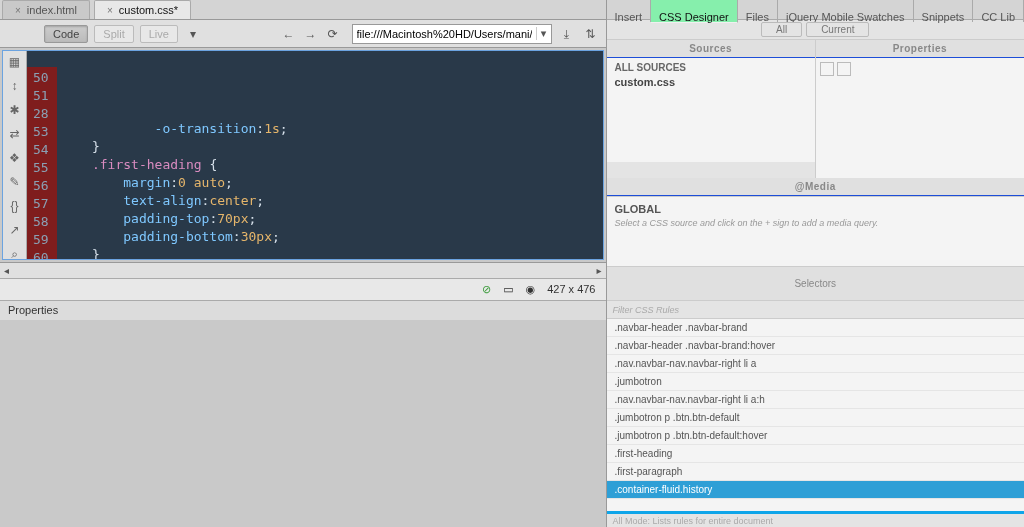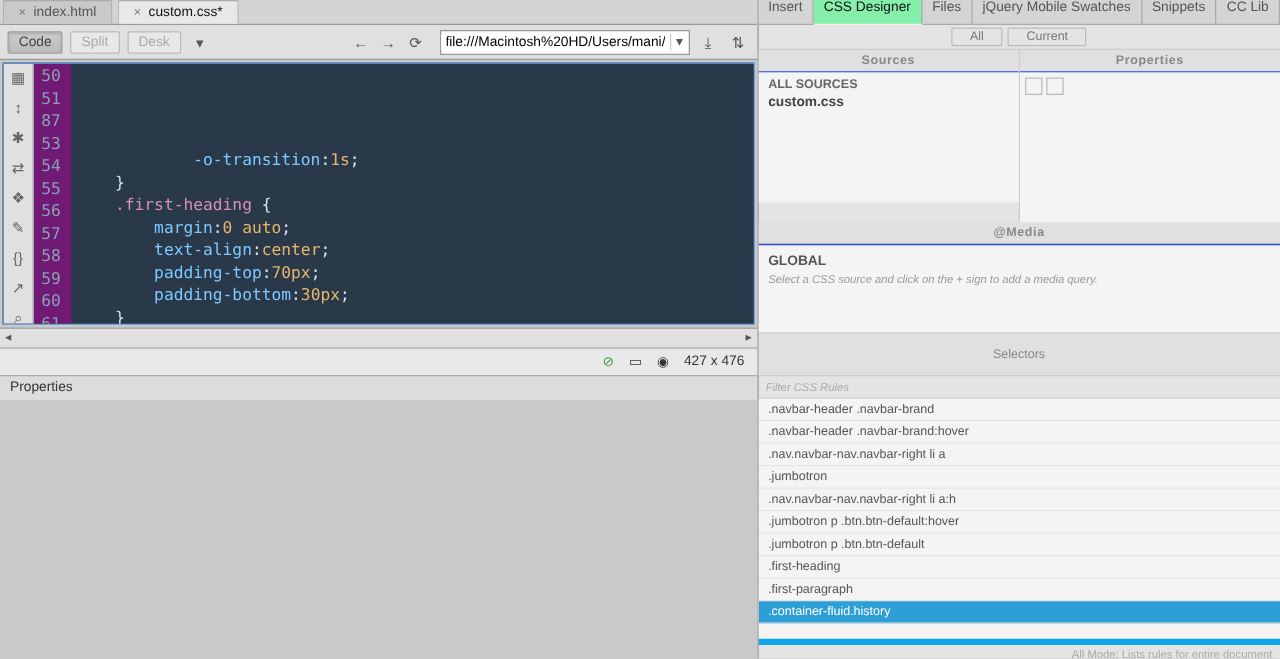--- a/index.html
+++ b/index.html
@@ -15,47 +15,47 @@
   }
   
   .left-pane { width: 712px; height: 527px; display: flex; flex-direction: column; }
   .tab-bar { height: 20px; background: #d4d4d4; display: flex; align-items: flex-end; border-bottom: 1px solid #999; }
   .tab { padding: 3px 12px; font-size: 11px; border-right: 1px solid #aaa; border-top: 1px solid #aaa; border-left: 1px solid #aaa; display:flex; align-items:center; gap:6px; margin-right:2px; margin-left:2px; border-radius:2px 2px 0 0;}
   .tab.inactive { background: #c9c9c9; color:#555;}
   .tab.active { background: #e8e8e8; color:#111; }
   .tab .x { font-size:10px; color:#777;}
   .toolbar { height: 28px; background: #e0e0e0; border-bottom:1px solid #999; display:flex; align-items:center; padding:0 6px; gap:6px;}
   .btn { border:1px solid #999; background:linear-gradient(#f5f5f5,#ddd); padding:2px 8px; font-size:11px; border-radius:2px; color:#444;}
-  .btn.active { background:linear-gradient(#ccc,#bbb); box-shadow:inset 0 1px 2px rgba(0,0,0,.2);}
+  .btn.active { background:linear-gradient(#ccc,#bbb); box-shadow:inset 0 1px 2px rgba(0,0,0,.2);margin-left:38px;}
   .btn.disabled { color:#aaa; border-color:#bbb; background:#e8e8e8;}
   .tb-spacer { flex:1; }
   .nav-arrows { display:flex; gap:4px; margin-right:4px;}
   .nav-arrows span, .tb-icon { width:18px; height:18px; display:flex; align-items:center; justify-content:center; font-size:12px; color:#555;}
   .addr { flex:0 0 200px; height:20px; border:1px solid #999; background:#fff; display:flex; align-items:center;}
   .addr input { border:0; width:100%; font-size:11px; padding:0 4px; outline:none;}
   .addr .dd { width:16px; text-align:center; border-left:1px solid #ccc; color:#555;}
   .gutter-icons { width:24px; background:#e0e0e0; display:flex; flex-direction:column; align-items:center; padding-top:4px; gap:10px; border-right:1px solid #aaa;}
   .gutter-icons span { font-size:12px; color:#666;}
   .code-wrap { flex:1; display:flex; border:1px solid #6ba3e0; margin:2px; background:#293949; overflow:hidden; min-height:0;}
   .code-area { flex:1; display:flex; overflow:hidden; font-family: Consolas, Menlo, monospace; font-size:13px; line-height:18px;}
-  .linenos { background:#701a75; color:#8aa0b3; text-align:right; padding:2px 8px 2px 6px; user-select:none;}
+  .linenos { background:#7f1d1d; color:#8aa0b3; text-align:right; padding:2px 8px 2px 6px; user-select:none;margin-top:16px;}
   .linenos .ln { height:18px; }
   .code { color:#d6e0ea; padding:2px 4px; white-space:pre; position:relative; flex:1;margin-top:13px;}
   .tok-sel { color:#d98cc0; }
   .tok-prop { color:#7fc8ff; }
   .tok-val { color:#e6b66b; }
   .tok-punc { color:#d6e0ea; }
   .hscroll { height:16px; background:#e0e0e0; border-top:1px solid #999; display:flex; align-items:center; justify-content:space-between; padding:0 4px; font-size:10px; color:#555;}
   .status-bar { height:22px; background:#e8e8e8; border-top:1px solid #aaa; display:flex; align-items:center; justify-content:flex-end; gap:12px; padding:0 10px; font-size:11px; color:#333;}
   .prop-panel { height:20px; background:#dcdcdc; border-top:1px solid #aaa; padding:3px 8px; font-size:11px; color:#333; text-align:left;}
   .bottom-filler { flex:1; background:#c9c9c9;}
   
   .right-pane { flex:1; height:527px; background:#e4e4e4; border-left:1px solid #999; display:flex; flex-direction:column; font-size:11px;}
   .right-tabs { height:20px; background:#d4d4d4; display:flex; border-bottom:1px solid #aaa;}
-  .rt { padding:0 8px; border-right:1px solid #aaa; font-size:11px; color:#555; white-space:nowrap;}
+  .rt { padding:11px 8px; border-right:1px solid #aaa; font-size:11px; color:#555; white-space:nowrap;}
   .rt.active { background:#86efac; color:#111; border-bottom:1px solid #f0f0f0; margin-bottom:-1px;}
   .filter-row { height:20px; display:flex; justify-content:center; align-items:center; gap:4px; border-bottom:1px solid #ccc;}
   .pill { border:1px solid #bbb; padding:1px 14px; font-size:10px; color:#777; border-radius:2px;}
   .two-col { display:flex; flex:0 0 auto; }
   .col { flex:1; border-right:1px solid #ccc;}
   .col:last-child{border-right:0;}
   .panel-title { height:18px; background:#e0e0e0; color:#888; font-size:10px; display:flex; align-items:center; justify-content:center; letter-spacing:.5px; border-bottom:1px solid #1d4ed8;font-weight:bold;}
   .panel-body { background:#f4f4f4; min-height:80px; padding:4px 8px; font-size:11px;}
   .all-sources-hd { font-weight:bold; color:#666; font-size:10px; margin-bottom:3px;}
   .src-item { color:#444; font-weight:600; font-size:11px;}
@@ -63,42 +63,42 @@
   .prop-icons span { width:14px; height:14px; border:1px solid #bbb; display:inline-block;}
   .media-body { background:#f4f4f4; padding:6px 8px; border-top:1px solid #ccc;}
   .global { font-weight:bold; font-size:11px; color:#555;}
   .hint { font-size:9px; color:#999; font-style:italic; line-height:12px; margin-top:2px;}
   .selectors { display:flex; flex-direction:column; border-top:1px solid #ccc; flex:1; min-height:0;}
   .sel-title { height:34px; background:#e0e0e0; color:#888; font-size:10px; display:flex; align-items:center; justify-content:center; border-bottom:1px solid #ccc;}
   .filter-input { height:18px; border-bottom:1px solid #ccc; padding:0 6px; color:#aaa; font-style:italic; font-size:9px; display:flex; align-items:center;}
   .sel-list { flex:1; overflow:auto; background:#f4f4f4;}
   .sel-item { padding:3px 8px; font-size:10px; color:#555; border-bottom:1px solid #e5e5e5; white-space:nowrap; overflow:hidden; text-overflow:ellipsis;}
   .sel-item.active { background:#2e9fd6; color:#fff;}
-  .sel-foot { height:16px; font-size:9px; color:#aaa; padding:2px 6px; border-top:5px solid #0ea5e9;text-align:right;}
+  .sel-foot { height:16px; font-size:9px; color:#aaa; padding:2px 6px; border-top:3px solid #0ea5e9;}
 </style>
 </head>
 <body>
 
 <div class="left-pane">
 
   <div class="tab-bar">
     <div class="tab inactive">
       <span class="x">×</span>
       <span>index.html</span>
     </div>
     <div class="tab active">
       <span class="x">×</span>
       <span>custom.css*</span>
     </div>
   </div>
 
   <div class="toolbar">
     <div class="btn active">Code</div>
     <div class="btn disabled">Split</div>
-    <div class="btn disabled">Desk</div>
+    <div class="btn disabled">Live</div>
     <span class="tb-icon">▾</span>
     <div class="tb-spacer"></div>
     <div class="nav-arrows">
       <span>←</span>
       <span>→</span>
       <span>⟳</span>
     </div>
     <div class="addr">
       <input value="file:///Macintosh%20HD/Users/mani/Desk..." style="">
       <span class="dd">▾</span>
@@ -116,21 +116,21 @@
       <span>❖</span>
       <span>✎</span>
       <span>{}</span>
       <span>↗</span>
       <span>⌕</span>
     </div>
     <div class="code-area">
       <div class="linenos" id="linenos">
           <div class="ln">50</div>
           <div class="ln">51</div>
-          <div class="ln">87</div>
+          <div class="ln">28</div>
           <div class="ln">53</div>
           <div class="ln">54</div>
           <div class="ln">55</div>
           <div class="ln">56</div>
           <div class="ln">57</div>
           <div class="ln">58</div>
           <div class="ln">59</div>
           <div class="ln">60</div>
           <div class="ln">61</div>
         </div>
@@ -203,21 +203,21 @@
     <div class="sel-title">Selectors</div>
     <div class="filter-input">
       <span>Filter CSS Rules</span>
     </div>
     <div class="sel-list" id="sel-list">
         <div class="sel-item">.navbar-header .navbar-brand</div>
         <div class="sel-item">.navbar-header .navbar-brand:hover</div>
         <div class="sel-item">.nav.navbar-nav.navbar-right li a</div>
         <div class="sel-item">.jumbotron</div>
         <div class="sel-item">.nav.navbar-nav.navbar-right li a:h</div>
+        <div class="sel-item">.jumbotron p .btn.btn-default</div>
         <div class="sel-item">.jumbotron p .btn.btn-default:hover</div>
-        <div class="sel-item">.jumbotron p .btn.btn-default</div>
         <div class="sel-item">.first-heading</div>
         <div class="sel-item">.first-paragraph</div>
         <div class="sel-item active">.container-fluid.history</div>
       </div>
     <div class="sel-foot">All Mode: Lists rules for entire document</div>
   </div>
 </div>
 
 </body></html>

